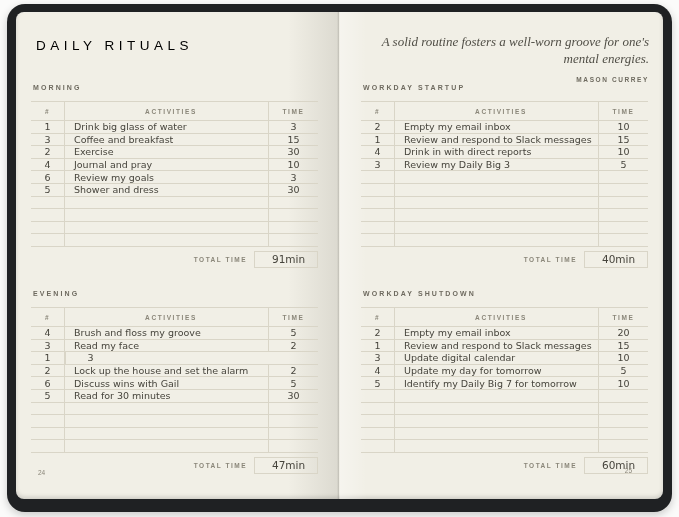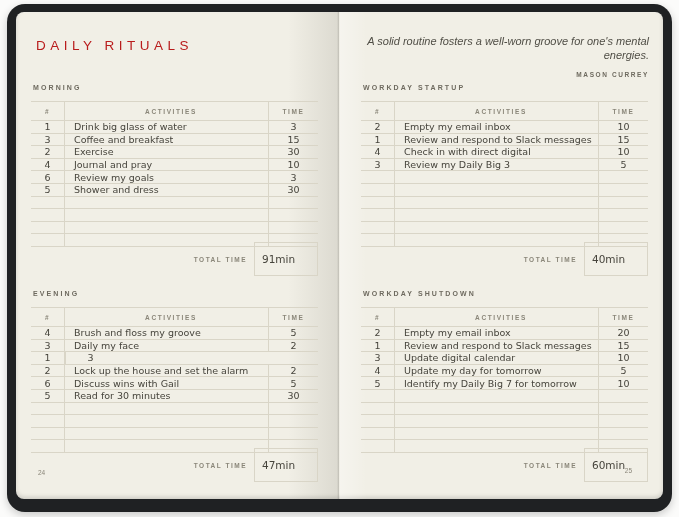--- a/index.html
+++ b/index.html
@@ -34,26 +34,26 @@
   }
   .pages::after{
     content:"";position:absolute;top:0;bottom:0;left:50%;width:7%;
     background:linear-gradient(to right, rgba(255,255,255,0.35) 0%, rgba(255,255,255,0) 60%);
     pointer-events:none;z-index:2;
   }
   .content{position:absolute;inset:0;z-index:3;}
 
   .page-title{
     position:absolute;left:20px;top:26px;
-    font-size:13.5px;letter-spacing:4.5px;font-weight:500;color:#b91c1c;
+    font-size:13.5px;letter-spacing:4.5px;font-weight:500;color:#000000;
   }
   .quote-block{position:absolute;left:345px;top:22px;width:288px;text-align:right;}
   .quote-text{
-    font-family:Liberation Sans, sans-serif;font-style:italic;
-    font-size:11px;color:#504e46;line-height:1.3;
+    font-family:Liberation Serif, serif;font-style:italic;
+    font-size:13px;color:#504e46;line-height:1.3;
   }
   .quote-attr{
     margin-top:8px;font-size:6.5px;letter-spacing:1.6px;
     color:#6e6a5f;font-weight:bold;
   }
 
   .table-block{position:absolute;width:287px;}
   .tb-0{left:15px;top:72px;}
   .tb-1{left:345px;top:72px;}
   .tb-2{left:15px;top:278px;}
@@ -73,23 +73,23 @@
   .c-num{width:34px;border-right:1px solid var(--line);display:flex;align-items:center;justify-content:center;}
   .c-act{flex:1;display:flex;align-items:center;padding-left:9px;}
   .c-time{width:50px;border-left:1px solid var(--line);display:flex;align-items:center;justify-content:center;}
   .trow .c-num,.trow .c-act,.trow .c-time{
     font-family:"DejaVu Sans",sans-serif;font-size:9.5px;color:var(--ink);
     white-space:nowrap;overflow:hidden;
   }
   .total-row{display:flex;justify-content:flex-end;align-items:center;margin-top:4px;height:17px;}
   .total-label{font-size:6.5px;letter-spacing:1.5px;color:var(--muted);font-weight:bold;margin-right:7px;}
   .total-value{
-    width:64px;height:34px;border:1px solid var(--line);
+    width:64px;height:17px;border:1px solid var(--line);
     font-family:"DejaVu Sans",sans-serif;font-size:10.5px;color:var(--ink);
-    display:flex;align-items:center;padding-left:7px;
+    display:flex;align-items:center;padding-left:17px;
   }
   .page-number{position:absolute;font-size:6.5px;color:#8a8679;}
   .pn-left{left:22px;top:457px;}
   .pn-right{right:31px;top:455px;}
 </style>
 </head>
 <body>
 
 <div class="book">
   <div class="pages">
@@ -183,21 +183,21 @@
                 <span class="c-act">Empty my email inbox</span>
                 <span class="c-time">10</span>
               </div>
               <div class="trow">
                 <span class="c-num">1</span>
                 <span class="c-act">Review and respond to Slack messages</span>
                 <span class="c-time">15</span>
               </div>
               <div class="trow">
                 <span class="c-num">4</span>
-                <span class="c-act">Check in with direct digital</span>
+                <span class="c-act">Drink in with direct reports</span>
                 <span class="c-time">10</span>
               </div>
               <div class="trow">
                 <span class="c-num">3</span>
                 <span class="c-act">Review my Daily Big 3</span>
                 <span class="c-time">5</span>
               </div>
               <div class="trow">
                 <span class="c-num"></span>
                 <span class="c-act"></span>
@@ -245,21 +245,21 @@
             <span class="c-time">TIME</span>
           </div>
           <div class="t-body">
               <div class="trow">
                 <span class="c-num">4</span>
                 <span class="c-act">Brush and floss my groove</span>
                 <span class="c-time">5</span>
               </div>
               <div class="trow">
                 <span class="c-num">3</span>
-                <span class="c-act">Daily my face</span>
+                <span class="c-act">Read my face</span>
                 <span class="c-time">2</span>
               </div>
               <div class="trow">
                 <span class="c-num">1</span>
                 <span class="c-time">3</span>
               </div>
               <div class="trow">
                 <span class="c-num">2</span>
                 <span class="c-act">Lock up the house and set the alarm</span>
                 <span class="c-time">2</span>

